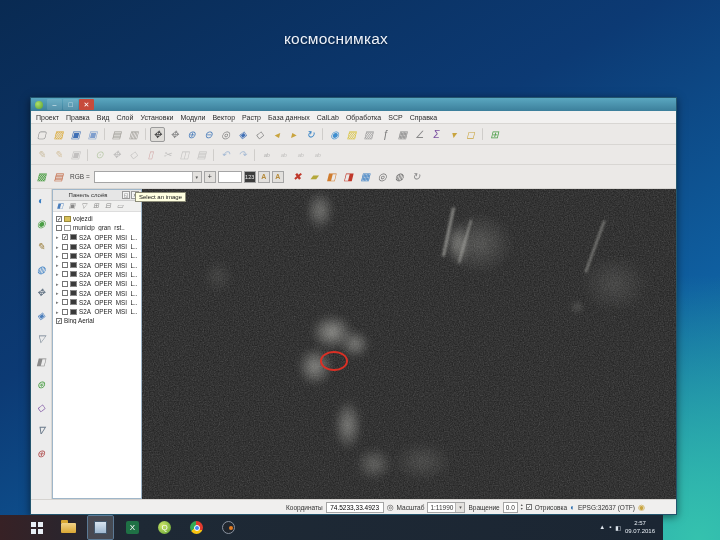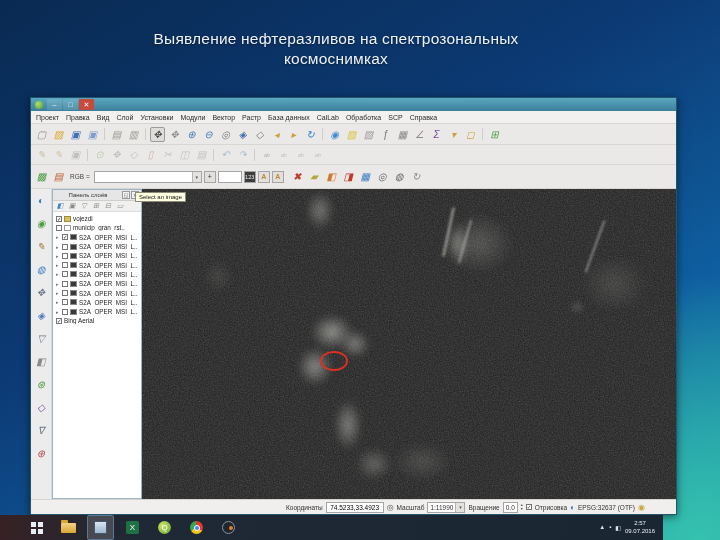--- a/index.html
+++ b/index.html
@@ -131,21 +131,20 @@
   .tray { margin-left: auto; display: flex; align-items: center; gap: 4px; padding-right: 8px; }
   .tray-ic { color: #dfe6ee; font-size: 6px; }
   .clock { color: #e8eef5; font-size: 6px; line-height: 1.25; text-align: center; }
 </style>
 </head>
 <body>
 
 <div class="slide">
 
   <div class="slide-title">
-    <div>Выявление нефтеразливов на спектрозональных</div>
     <div>космоснимках</div>
   </div>
 
   <div class="qgis-window">
 
     <div class="titlebar">
       <span class="qgis-logo"></span>
       <span class="win-btn">–</span>
       <span class="win-btn">□</span>
       <span class="win-btn close">✕</span>

